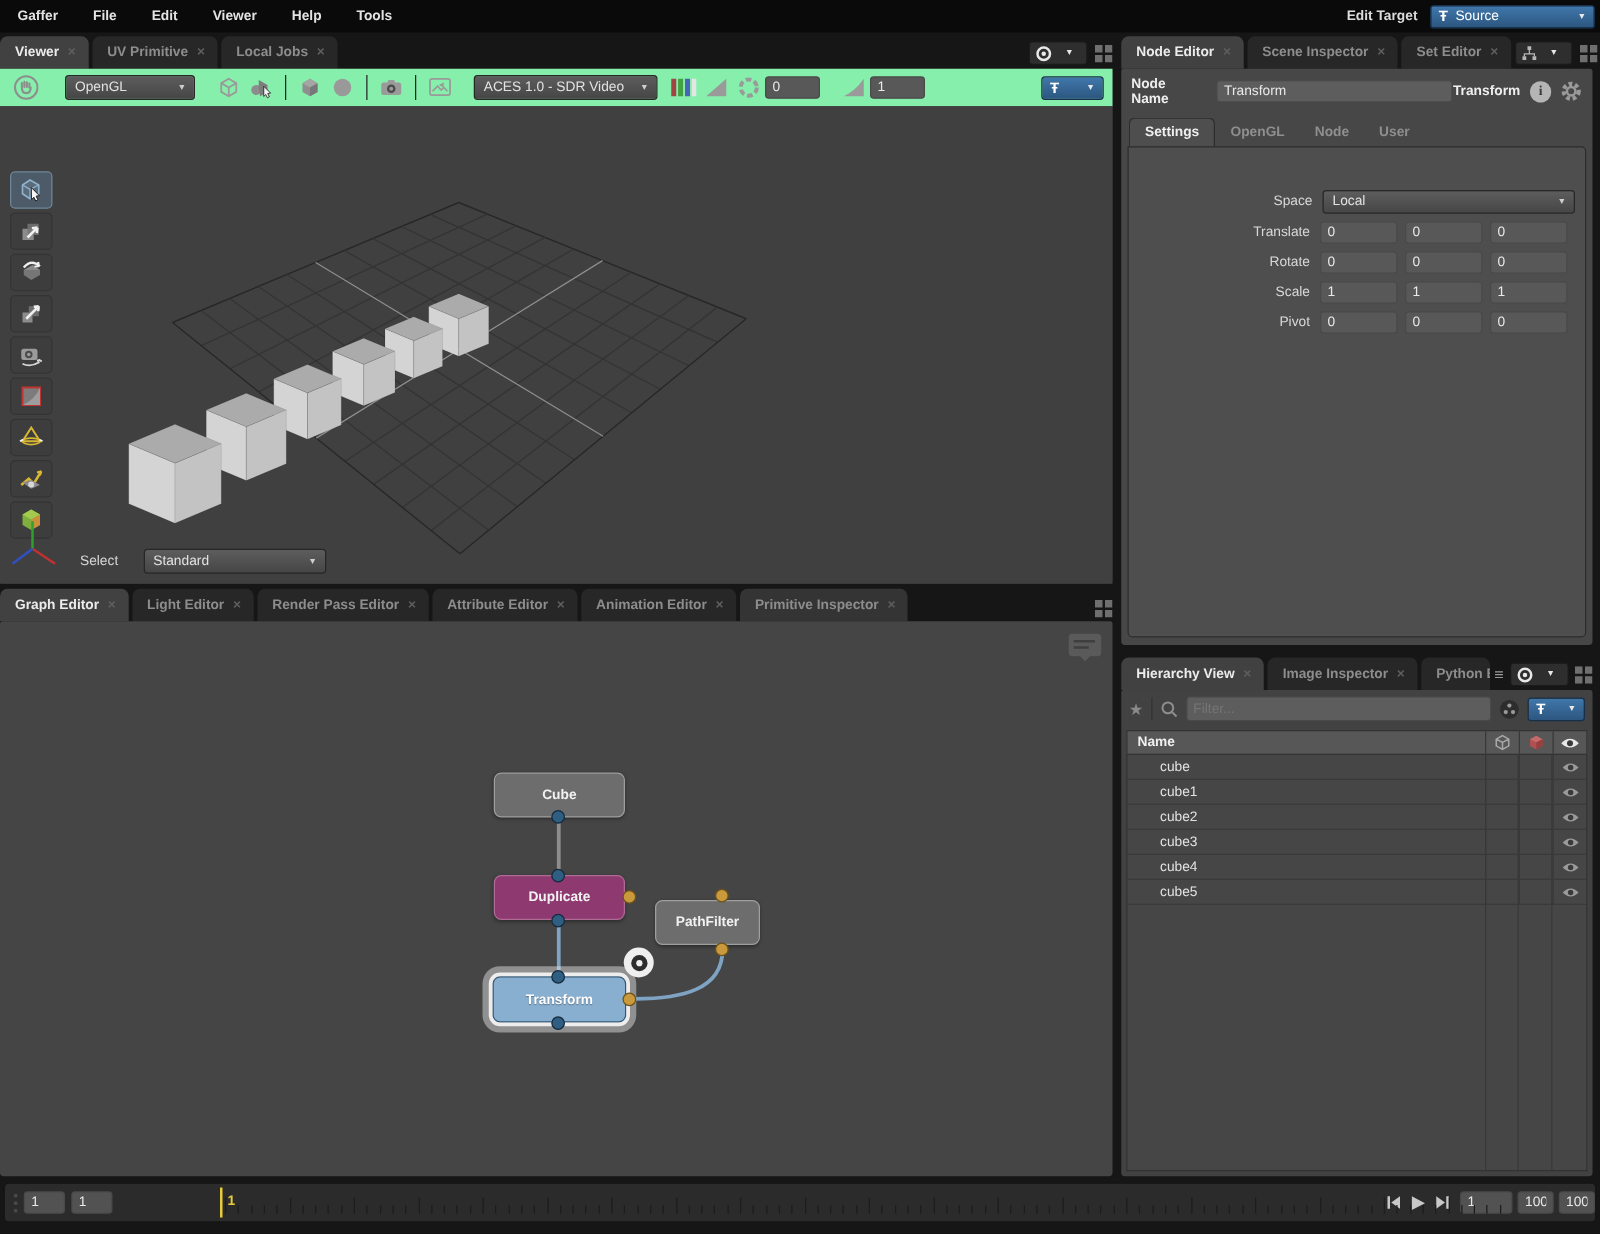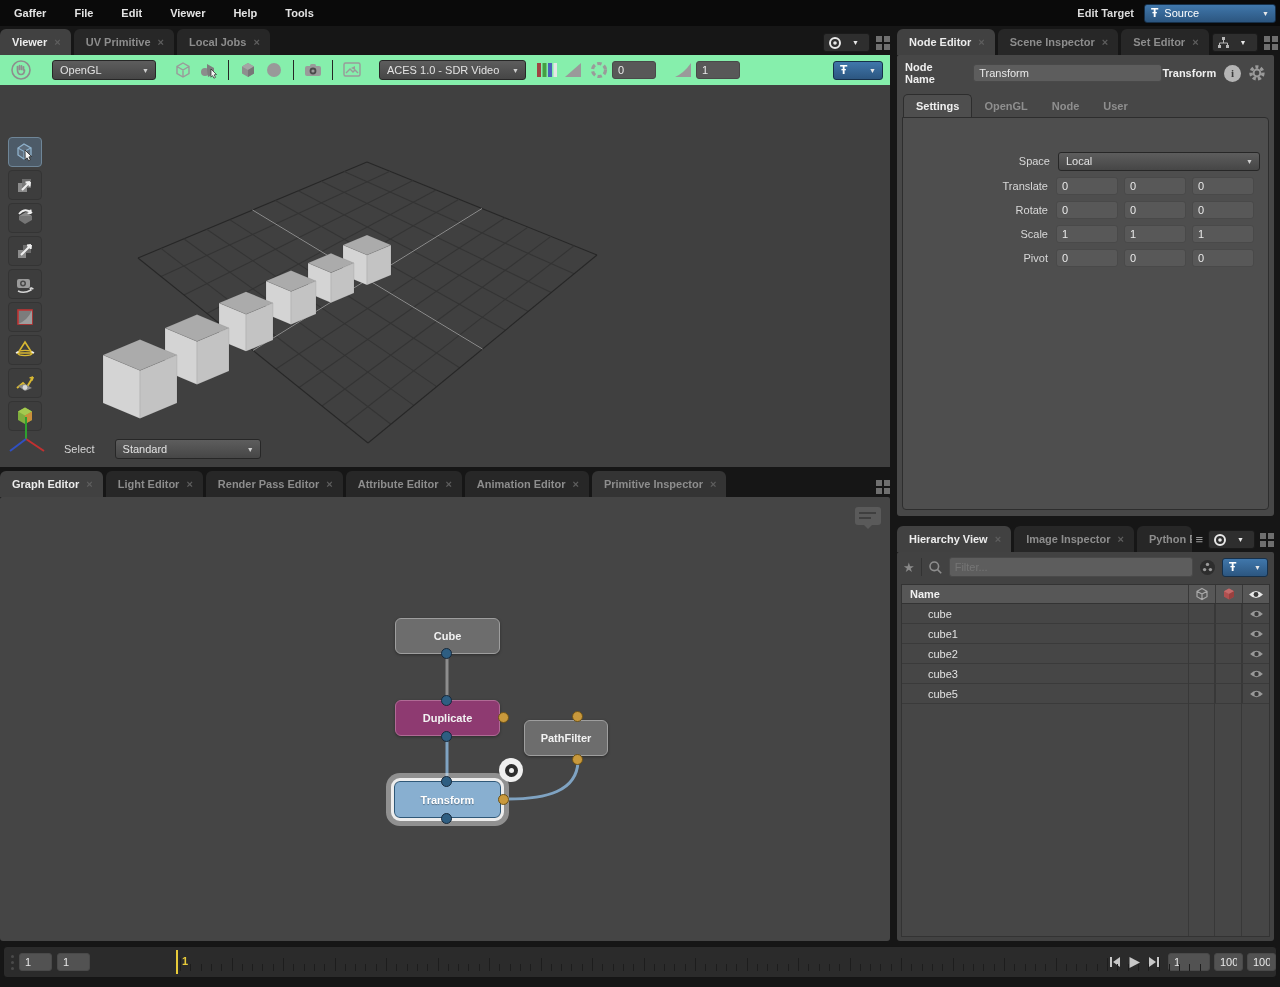--- a/index.html
+++ b/index.html
@@ -655,20 +655,31 @@
             <div class="hcol"></div>
           <div class="hcol">
               <svg width="15" height="10" viewBox="0 0 16 11">
                 <path d="M1 5.5 Q8 -1.5 15 5.5 Q8 12.5 1 5.5 Z" fill="#9a9a9a"></path>
                 <circle cx="8" cy="5.5" r="2.4" fill="#3a3a3a"></circle>
               </svg>
             </div>
         </div>
         <div class="hrow">
           <span class="rname">cube3</span>
+          <div class="hcol"></div>
+            <div class="hcol"></div>
+          <div class="hcol">
+              <svg width="15" height="10" viewBox="0 0 16 11">
+                <path d="M1 5.5 Q8 -1.5 15 5.5 Q8 12.5 1 5.5 Z" fill="#9a9a9a"></path>
+                <circle cx="8" cy="5.5" r="2.4" fill="#3a3a3a"></circle>
+              </svg>
+            </div>
+        </div>
+        <div class="hrow">
+          <span class="rname">cube4</span>
           <div class="hcol"></div>
             <div class="hcol"></div>
           <div class="hcol">
               <svg width="15" height="10" viewBox="0 0 16 11">
                 <path d="M1 5.5 Q8 -1.5 15 5.5 Q8 12.5 1 5.5 Z" fill="#9a9a9a"></path>
                 <circle cx="8" cy="5.5" r="2.4" fill="#3a3a3a"></circle>
               </svg>
             </div>
         </div>
         <div class="hrow">

